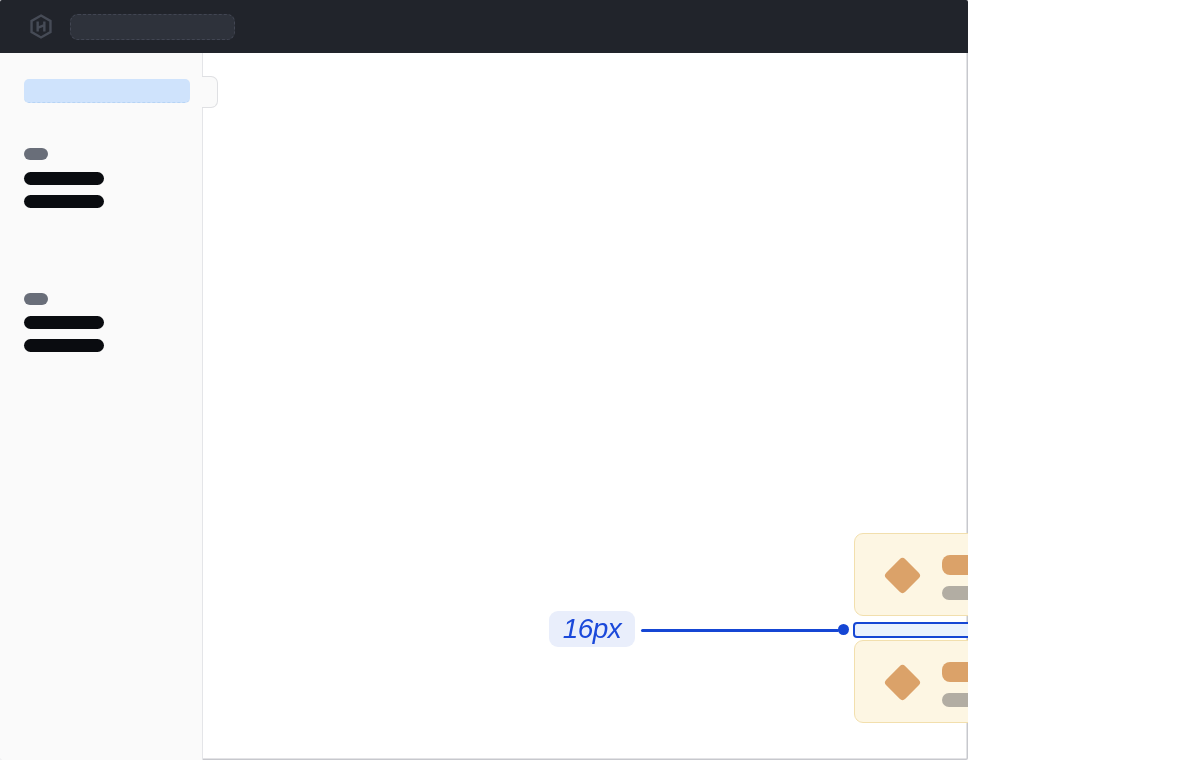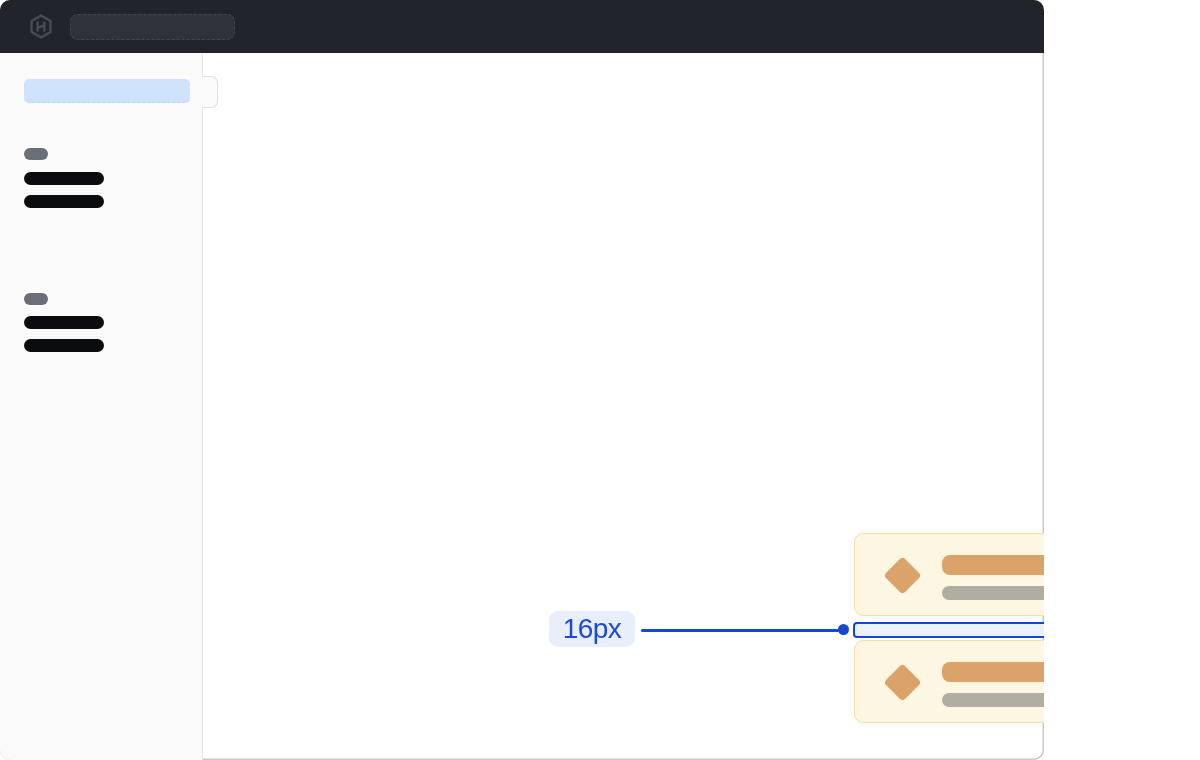--- a/index.html
+++ b/index.html
@@ -1,24 +1,25 @@
 <!DOCTYPE html>
 <html><head>
 <meta charset="utf-8">
 <style>
   * { margin: 0; padding: 0; box-sizing: border-box; }
   html, body { background: #ffffff; font-family: "Liberation Sans", sans-serif; }
 
   .window {
     position: relative;
-    width: 1044px; height: 760px;
-    border-radius: 10px;
+    width: 968px; height: 760px;
+    border-radius: 2px;
     overflow: hidden;
     background: #ffffff;
     box-shadow: inset 0 0 0 1.5px #c7c8cd;
+    font-style: italic;
   }
 
   
   .navbar {
     position: absolute; left: 0; top: 0; width: 1200px; height: 53px;
     background: #21242b;
     display: flex; align-items: center;
   }
   .logo-wrap { position: absolute; left: 28px; top: 13px; width: 26px; height: 27px; }
   .nav-search {

